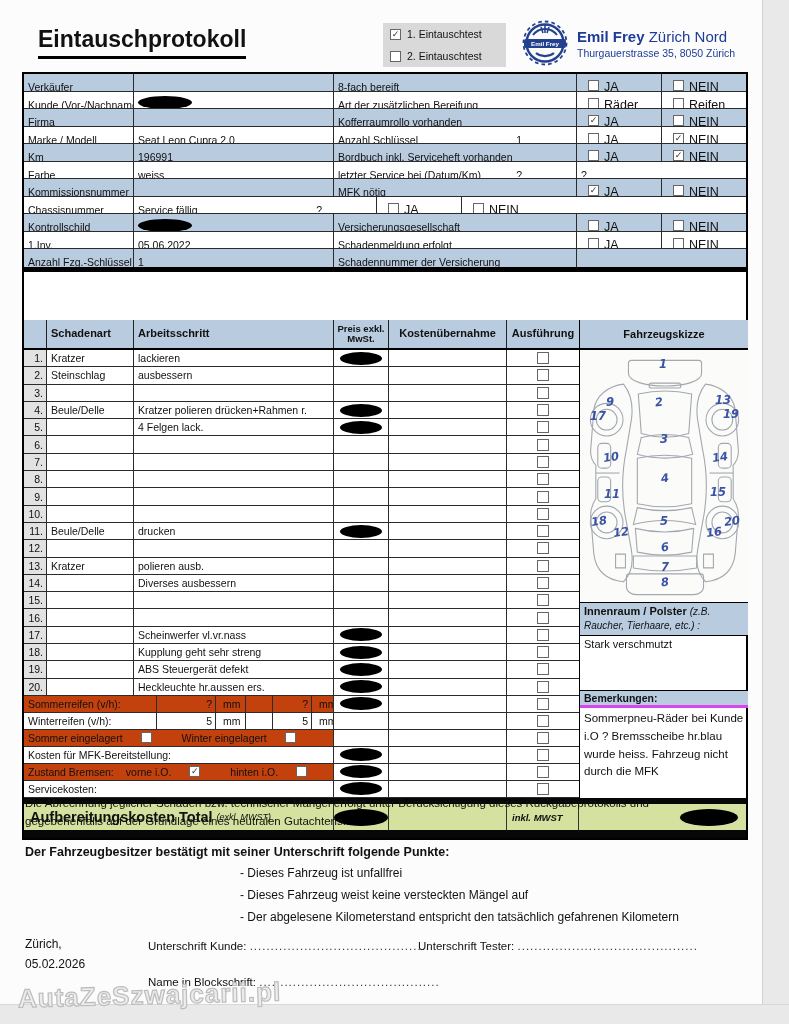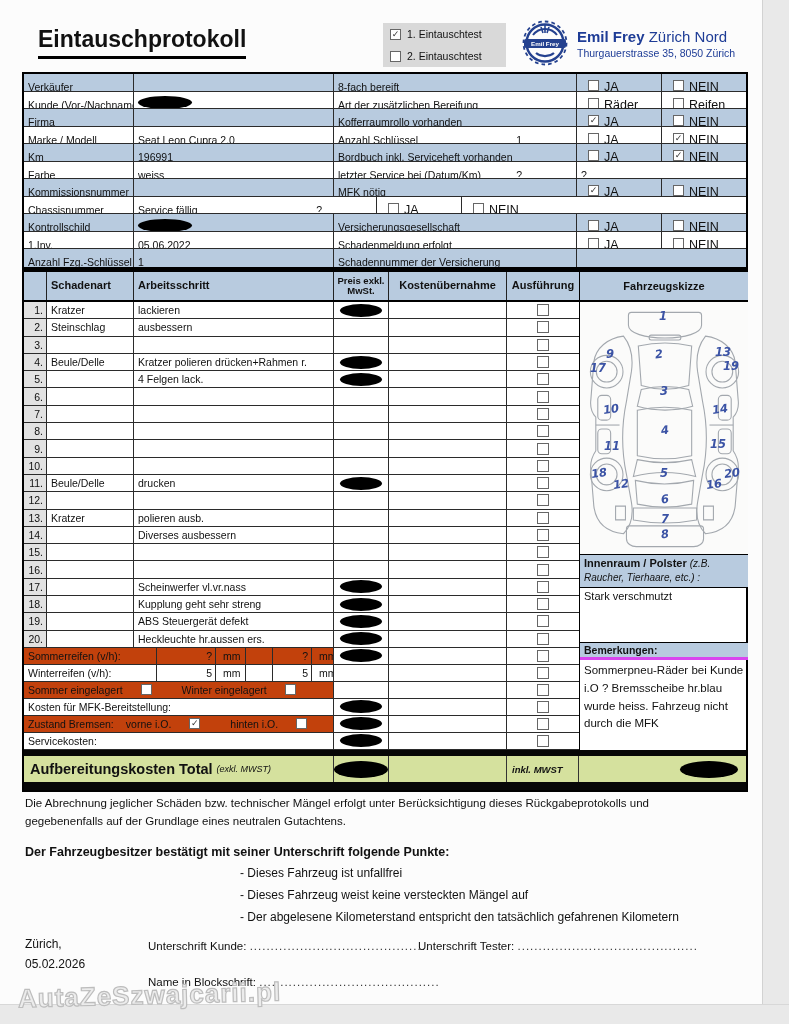--- a/index.html
+++ b/index.html
@@ -34,21 +34,21 @@
   .c-rlabel { flex:0 0 243px; display:flex; justify-content:space-between; }
   .c-rlabel .extra { padding-right:50px; }
   .c-yn { flex:0 0 85px; display:flex; align-items:flex-start; gap:5px; padding-left:11px; font-size:12.5px; }
   .c-nein { flex:1 1 auto; }
   .c-span { flex:1 1 auto; font-size:10.5px; }
 
   
   .dmg { position:absolute; left:22px; top:270px; width:726px; border:2px solid #000; background:#fff; }
   .dmg-body { position:relative; height:478px; }
   .dmg-left { width:555px; }
-  .dmg-hrow { display:flex; height:30px; background:#b8cbdf; border-bottom:2px solid #000; font-weight:bold; }
+  .dmg-hrow { display:flex; height:30px; background:#b8cbdf; border-bottom:2px solid #000; font-weight:bold;margin-top:48px; }
   .dh { border-right:1px solid #222; display:flex; align-items:center; justify-content:center; text-align:center; font-size:11px; line-height:1.05; }
   .dmg-row { display:flex; height:17.3px; border-bottom:1px solid #2b2b2b; }
   .dc { border-right:1px solid #2b2b2b; font-size:10.5px; line-height:16px; padding:0 4px; overflow:hidden; white-space:nowrap; display:flex; align-items:center; }
   .col-num  { flex:0 0 23px; background:#e2e2e2; justify-content:flex-end; padding-right:3px; }
   .col-art  { flex:0 0 87px; }
   .col-step { flex:0 0 200px; }
   .col-price{ flex:0 0 55px; justify-content:center; }
   .col-cost { flex:0 0 118px; }
   .col-exec { flex:1 1 auto; justify-content:center; border-right:none; }
   .blob { background:#000; border-radius:50%; width:42px; height:13px; }

